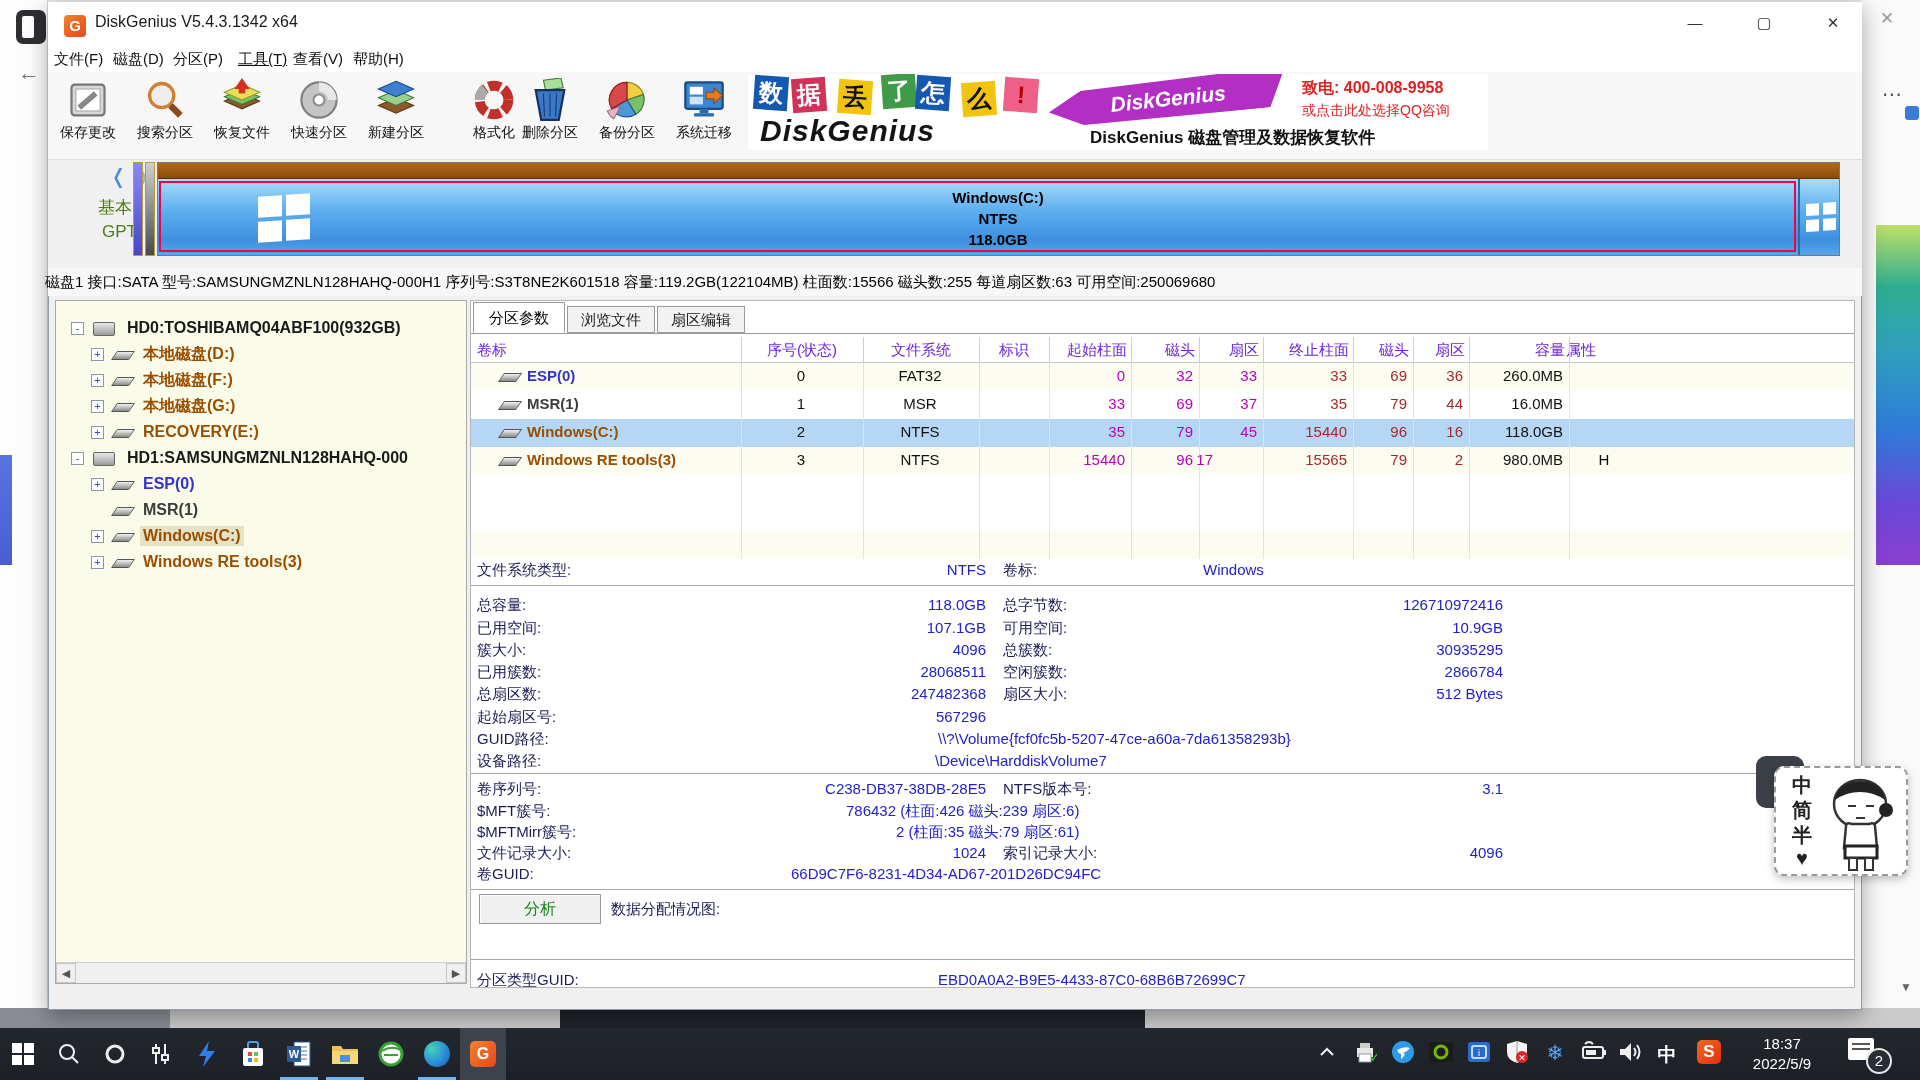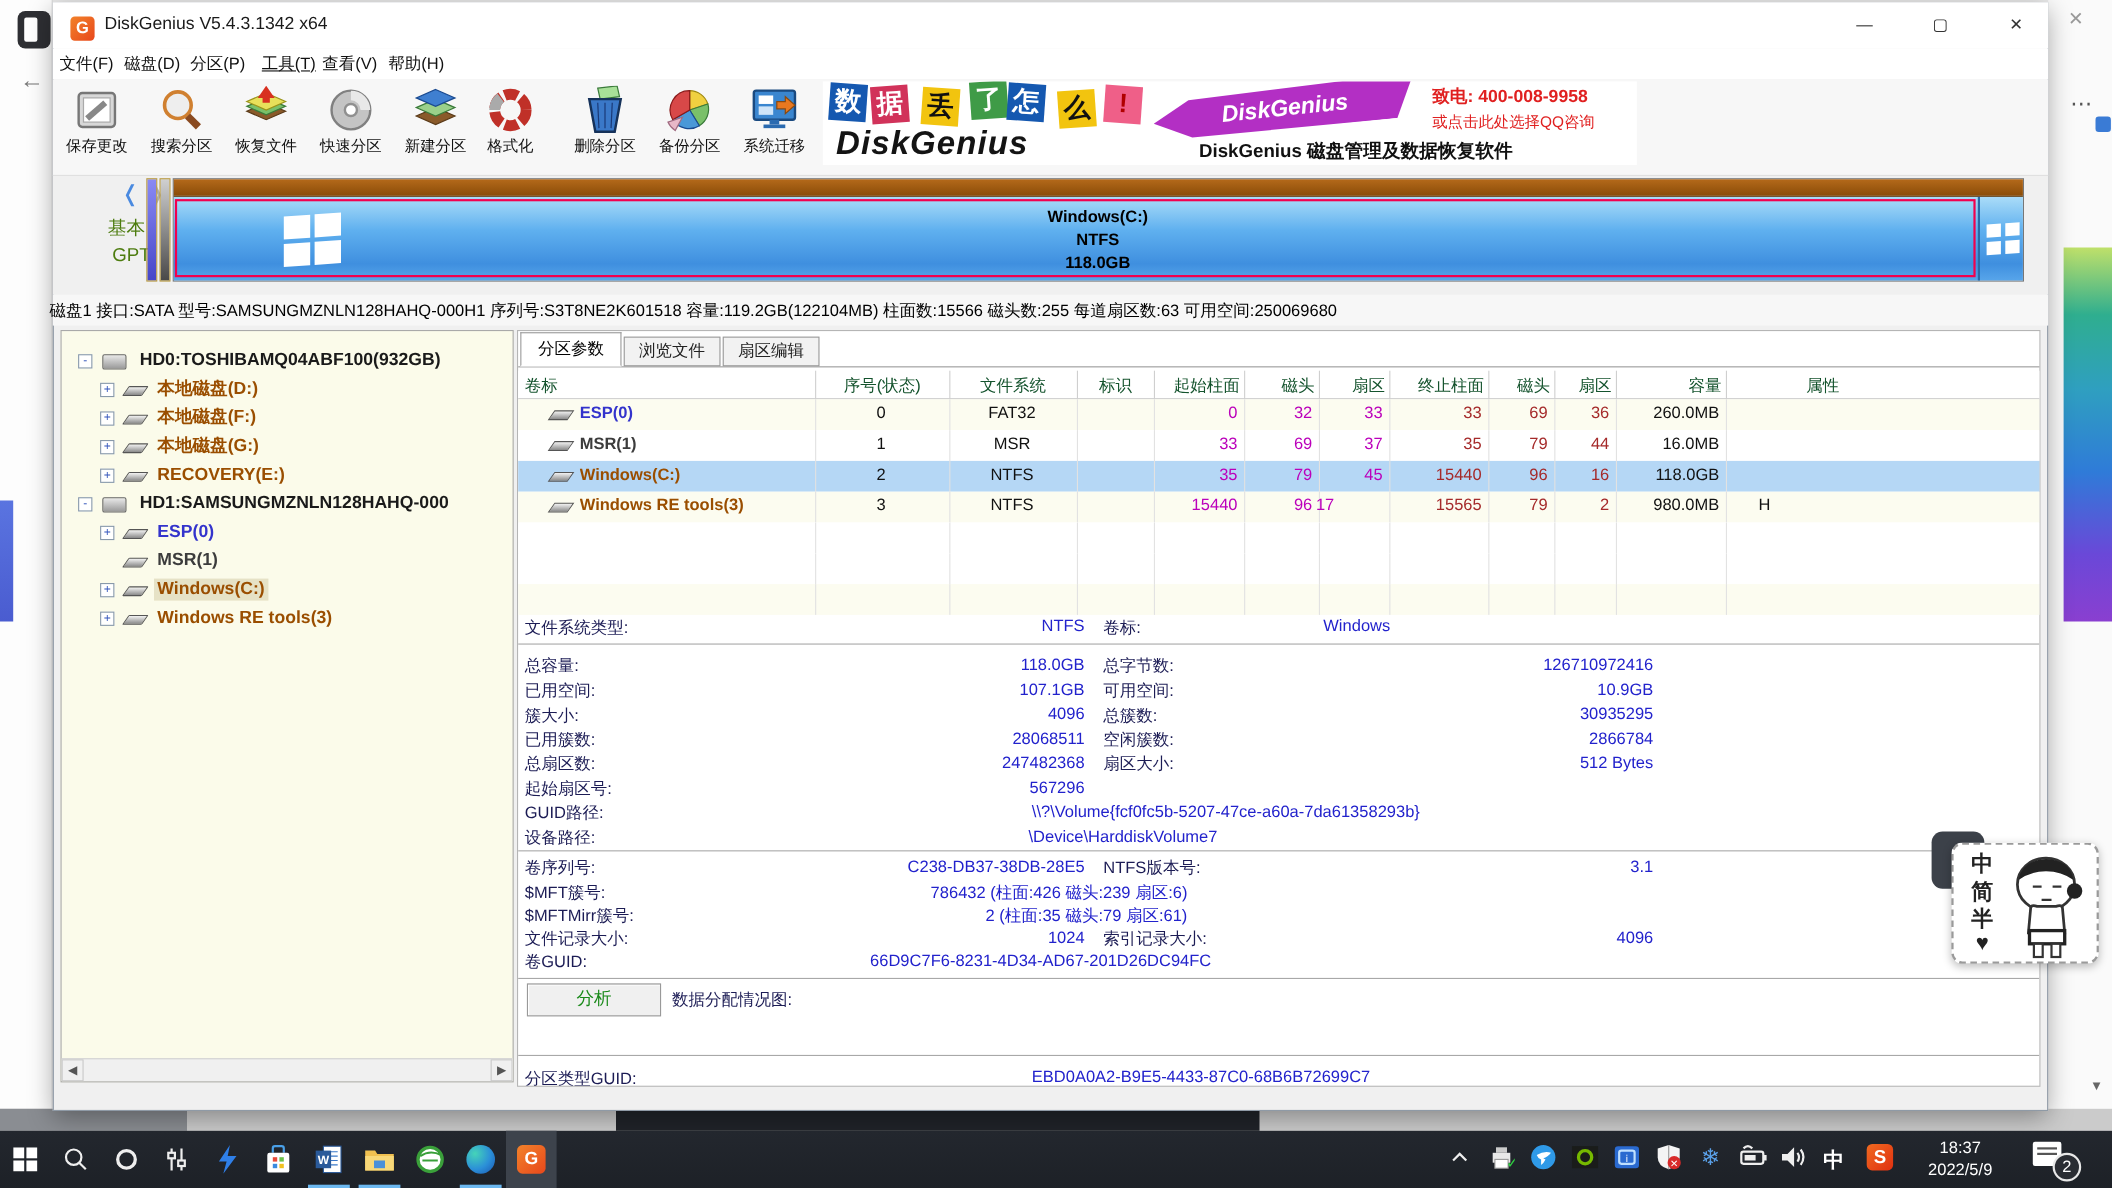--- a/index.html
+++ b/index.html
@@ -76,21 +76,21 @@
   .scroll-btn { position:absolute; top:0; width:20px; height:20px; background:#f0f0f0; border:1px solid #c8c8c8; color:#555; font-size:11px; text-align:center; line-height:18px; }
 
   
   .rpanel { left:470px; top:300px; width:1385px; height:688px; background:#fff; border:1px solid #b5b5b5; overflow:hidden; }
   .tab { position:absolute; font-size:15px; text-align:center; border:1px solid #9a9a9a; }
   .tab.active { top:1px; height:31px; background:#fff; border-bottom:1px solid #fff; line-height:30px; z-index:2; }
   .tab.inactive { top:5px; height:27px; background:#f2f2f2; line-height:26px; color:#222; }
   .tabline { position:absolute; left:0; top:32px; width:1385px; height:1px; background:#9a9a9a; }
 
   .th-cell, .td-cell { position:absolute; font-size:15px; white-space:nowrap; overflow:hidden; }
-  .th-cell { color:#14532d; top:4px; }
+  .th-cell { color:#6d28d9; top:4px; }
   .grid-v { position:absolute; top:0; width:1px; background:#e2e2e2; }
   .row-band { position:absolute; left:0; width:1385px; height:28px; }
   .vol-ico { position:absolute; top:10px; width:18px; height:9px; background:linear-gradient(180deg,#f2f2f2,#8a8a8a); border:1px solid #555; transform:skewX(-35deg); }
   .c-magenta { color:#bb00bb; }
   .c-darkred { color:#a52a2a; }
   .c-black { color:#111; }
   .c-brown { color:#9a4e00; font-weight:bold; }
   .c-blue { color:#3333cc; font-weight:bold; }
   .c-dark { color:#3c3c3c; font-weight:bold; }
 
@@ -192,21 +192,21 @@
       <span class="tool-label">快速分区</span>
     </div>
     <div class="tool-btn" style="left:310px;">
       <svg width="44" height="44" viewBox="0 0 40 40">
           <polygon points="20,18 36,25 20,32 4,25" fill="#8a5a2a" stroke="#5a3a18"></polygon>
           <polygon points="20,11 36,18 20,25 4,18" fill="#9ad08a" stroke="#3a7a3a"></polygon>
           <polygon points="20,3 36,10 20,17 4,10" fill="#3f7fd0" stroke="#1a4a90"></polygon>
         </svg>
       <span class="tool-label">新建分区</span>
     </div>
-    <div class="tool-btn" style="left:378px;">
+    <div class="tool-btn" style="left:408px;">
       <svg width="44" height="44" viewBox="0 0 40 40">
           <circle cx="20" cy="20" r="13" fill="none" stroke="#c03028" stroke-width="9" stroke-dasharray="11 3"></circle>
           <path d="M7 20 A13 13 0 0 1 12 10" fill="none" stroke="#aaa" stroke-width="9"></path>
         </svg>
       <span class="tool-label">格式化</span>
     </div>
     <div class="tool-btn" style="left:464px;">
       <svg width="44" height="44" viewBox="0 0 40 40">
           <polygon points="14,2 30,0 32,9 16,11" fill="#a8e098" stroke="#3a7a3a"></polygon>
           <polygon points="7,11 33,11 28,38 12,38" fill="#3a78c8" stroke="#16325a" stroke-width="2"></polygon>
@@ -367,21 +367,21 @@
           <div class="th-cell" style="left:732px;width:56px;text-align:right;">扇区</div>
           <div class="grid-v" style="left:728px;height:26px;background:#cfcfcf;"></div>
           <div class="th-cell" style="left:796px;width:82px;text-align:right;">终止柱面</div>
           <div class="grid-v" style="left:792px;height:26px;background:#cfcfcf;"></div>
           <div class="th-cell" style="left:886px;width:52px;text-align:right;">磁头</div>
           <div class="grid-v" style="left:882px;height:26px;background:#cfcfcf;"></div>
           <div class="th-cell" style="left:946px;width:48px;text-align:right;">扇区</div>
           <div class="grid-v" style="left:942px;height:26px;background:#cfcfcf;"></div>
           <div class="th-cell" style="left:1002px;width:92px;text-align:right;">容量</div>
           <div class="grid-v" style="left:998px;height:26px;background:#cfcfcf;"></div>
-          <div class="th-cell" style="left:1154px;width:64px;text-align:center;">属性</div>
+          <div class="th-cell" style="left:1078px;width:64px;text-align:center;">属性</div>
           <div class="grid-v" style="left:1098px;height:26px;background:#cfcfcf;"></div>
         </div>
         <div class="row-band" style="top:62px;background:#fcfcf0;">
           <div class="grid-v" style="left:270px;height:28px;"></div>
           <div class="grid-v" style="left:392px;height:28px;"></div>
           <div class="grid-v" style="left:508px;height:28px;"></div>
           <div class="grid-v" style="left:578px;height:28px;"></div>
           <div class="grid-v" style="left:660px;height:28px;"></div>
           <div class="grid-v" style="left:728px;height:28px;"></div>
           <div class="grid-v" style="left:792px;height:28px;"></div>

